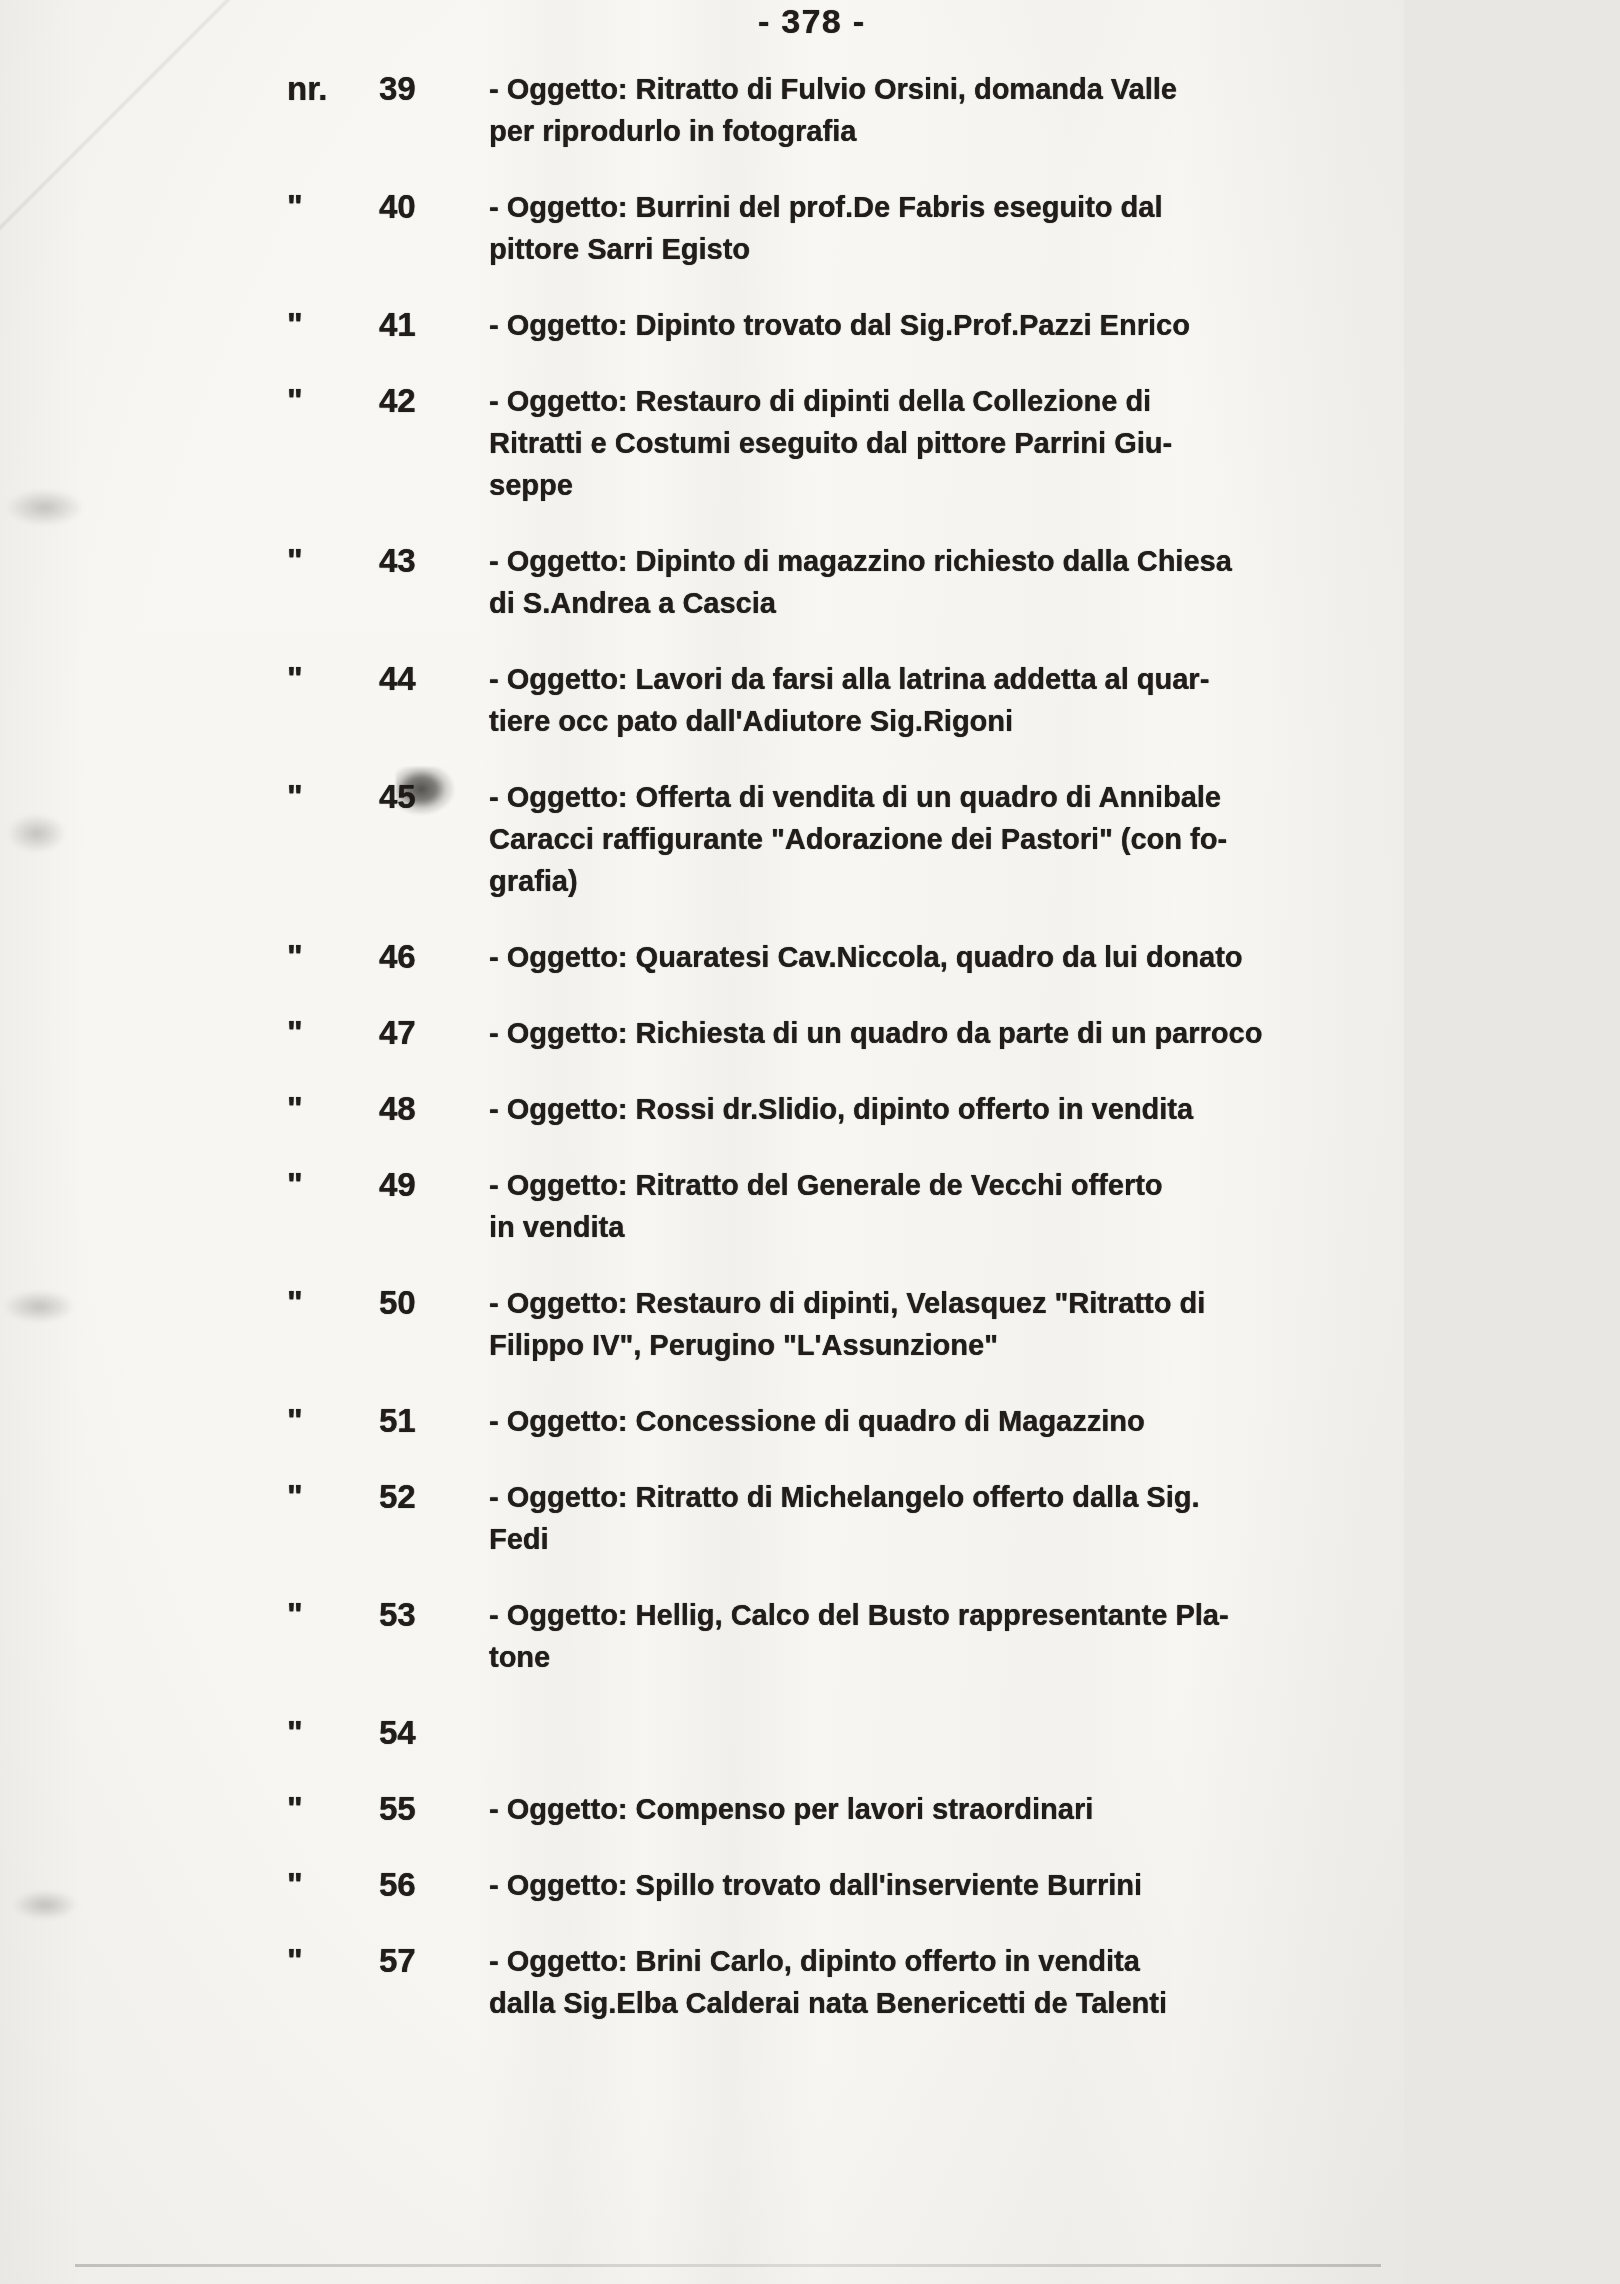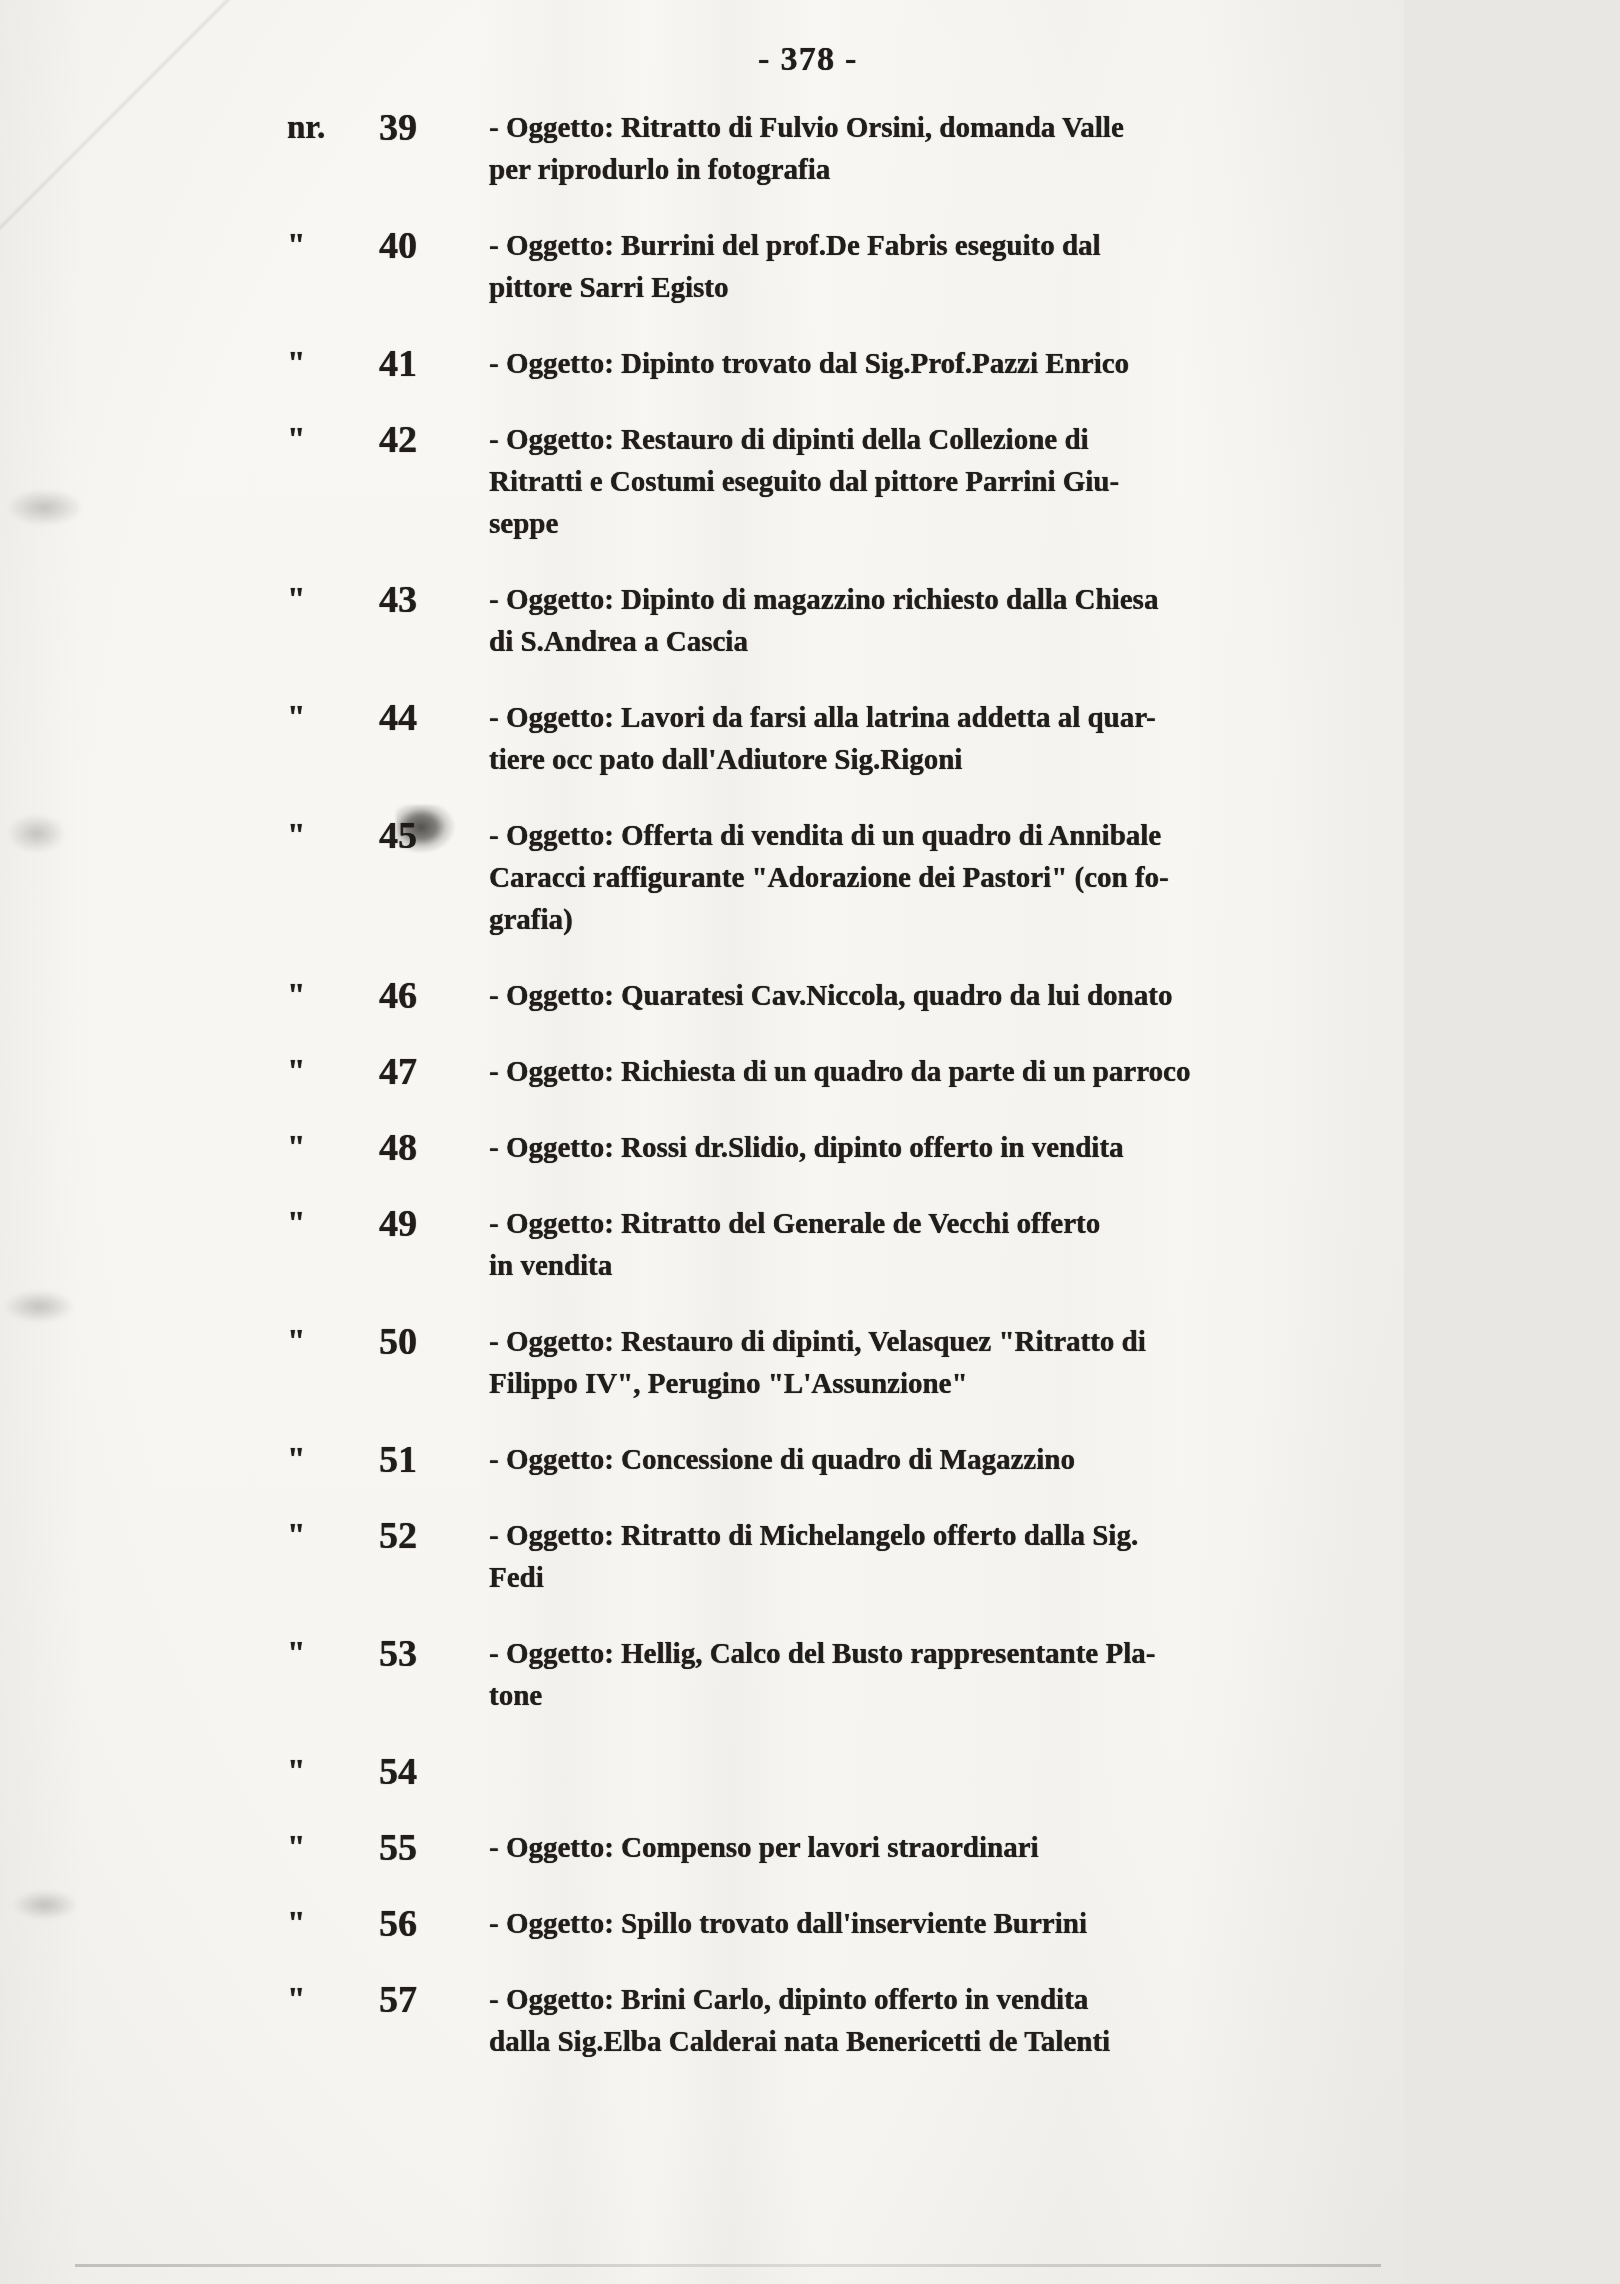--- a/index.html
+++ b/index.html
@@ -10,25 +10,24 @@
     overflow:hidden;
     background:
       radial-gradient(ellipse at 50% 45%, rgba(255,255,255,0) 60%, rgba(120,115,108,0.06) 100%),
       linear-gradient(90deg,
         rgba(130,126,120,0.05) 0%, rgba(130,126,120,0.0) 6%,
         rgba(130,126,120,0.0) 34%, rgba(130,126,120,0.045) 40%,
         rgba(130,126,120,0.0) 46%, rgba(130,126,120,0.05) 52%,
         rgba(130,126,120,0.0) 58%, rgba(130,126,120,0.03) 76%,
         rgba(130,126,120,0.0) 84%, rgba(130,126,120,0.05) 97%),
       linear-gradient(0deg, #f6f5f2, #f8f7f4);
-    font-family:Liberation Serif, serif;
+    font-family:Liberation Sans, sans-serif;
     font-weight:700;
     color:#201d1a;
     box-sizing:border-box;
-    padding-top:38px;
   }
   .ink{
     text-shadow:0 0 0.9px rgba(35,31,27,0.85), 0.4px 0.4px 0.4px rgba(35,31,27,0.35);
   }
   .page-number{
     margin-left:758px;
     font-size:34px;
     line-height:42px;
     letter-spacing:1.3px;
     margin-bottom:26px;
@@ -43,21 +42,21 @@
     grid-template-columns:92px 110px auto;
     margin-bottom:34px;
     align-items:start;
   }
   .marker{
     font-size:33px;
     line-height:42px;
   }
   .num{
     position:relative;
-    font-size:38px;
+    font-size:33px;
     line-height:42px;
   }
   .num.smudged::after{
     content:"";
     position:absolute;
     left:17px;
     top:-9.2px;
     width:60px;
     height:49px;
     background:radial-gradient(ellipse at 42% 45%,

